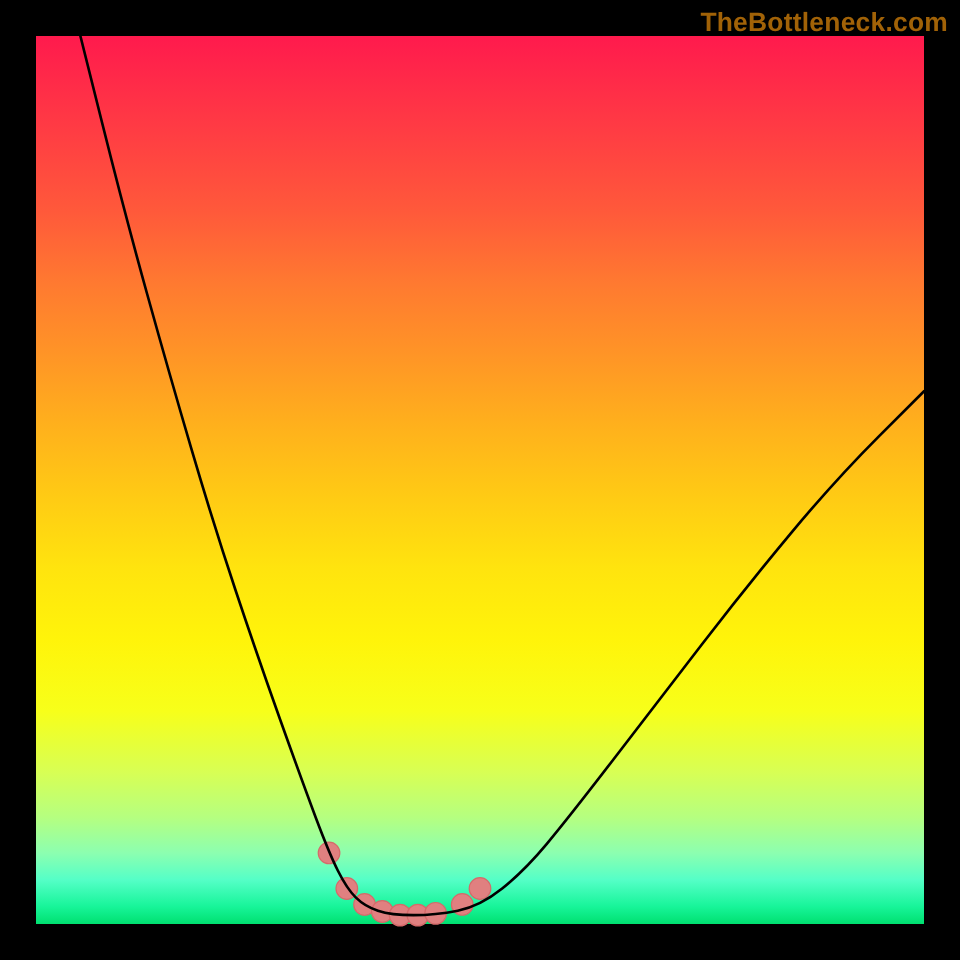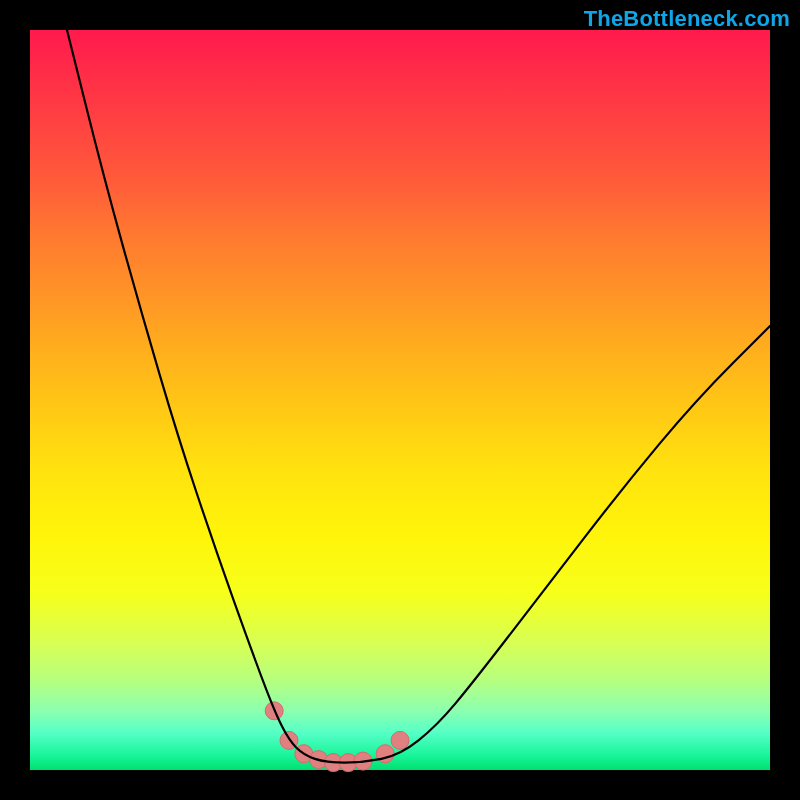--- a/index.html
+++ b/index.html
@@ -42,21 +42,21 @@
       #8cffb0 92%,
       #55ffc7 95%,
       #18f59a 98%,
       #00e070 100%
     );
   }
   .watermark {
     position: absolute;
     top: 6px;
     right: 10px;
-    color: #0ea5e9;
+    color: #a16207;
     font-size: 22px;
     font-weight: 600;
     letter-spacing: 0.2px;
     user-select: none;
   }
   svg.overlay {
     position: absolute;
     left: 0;
     top: 0;
     width: 740px;

